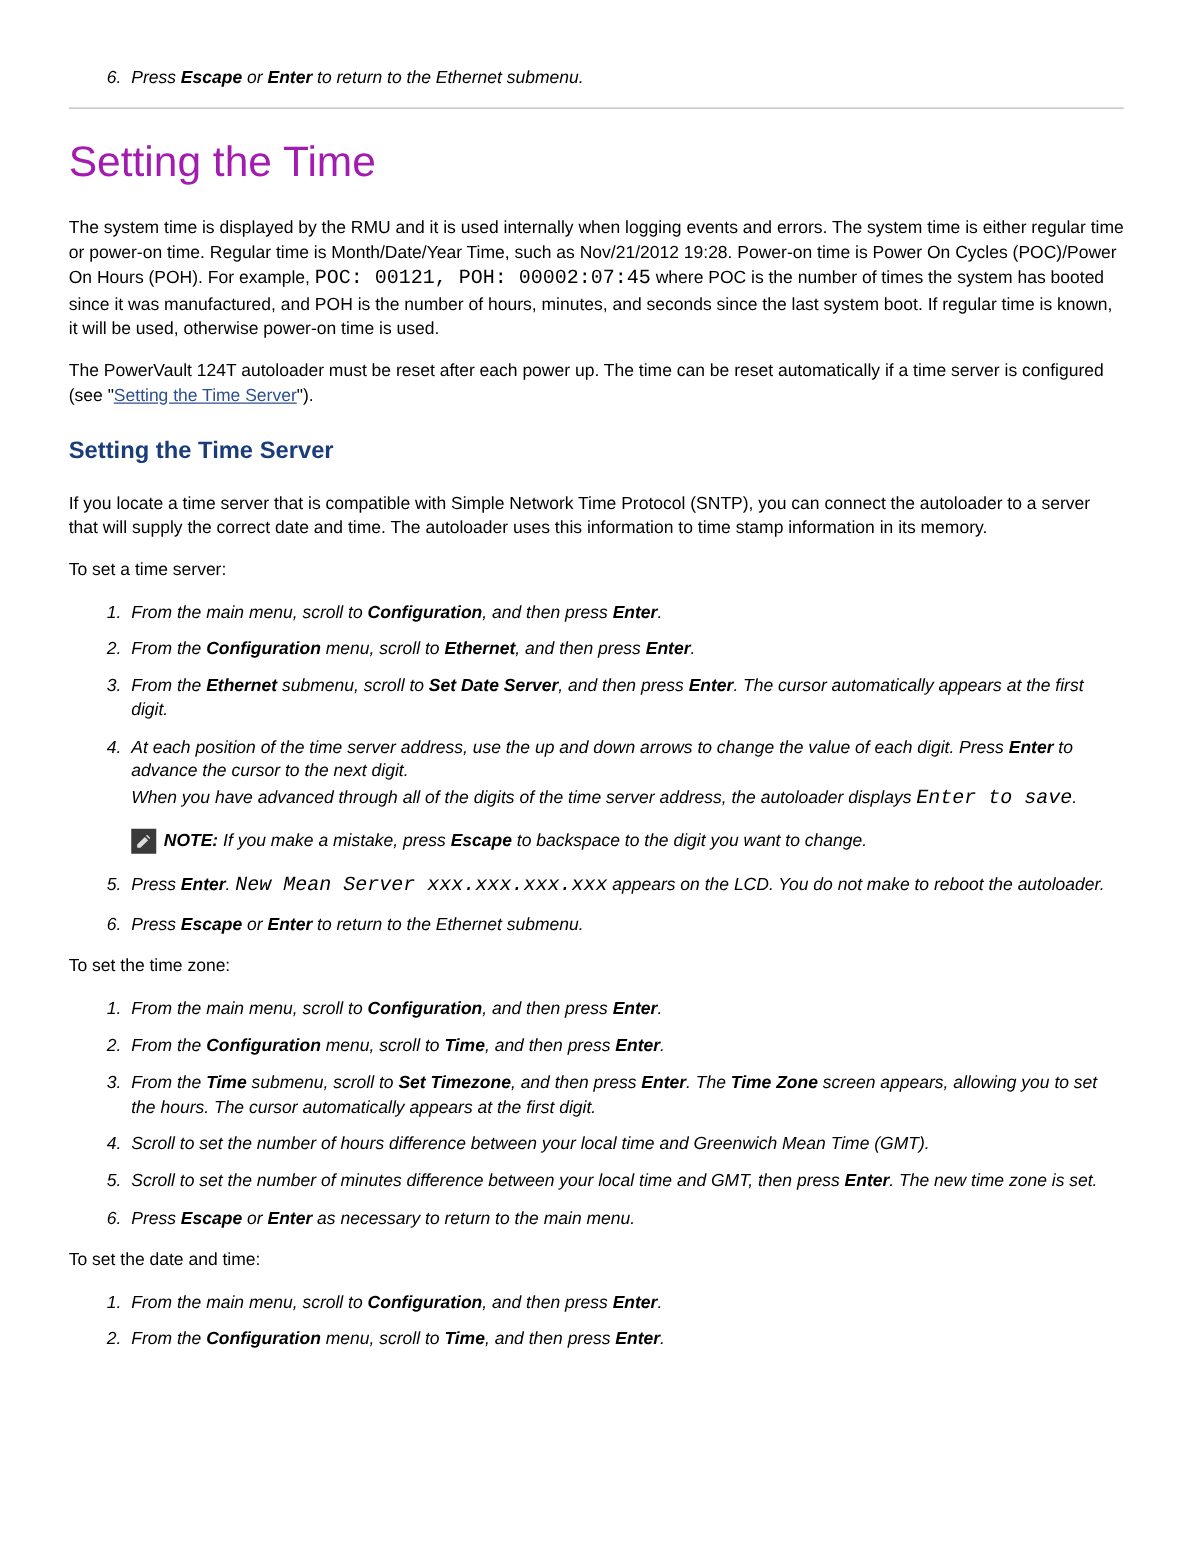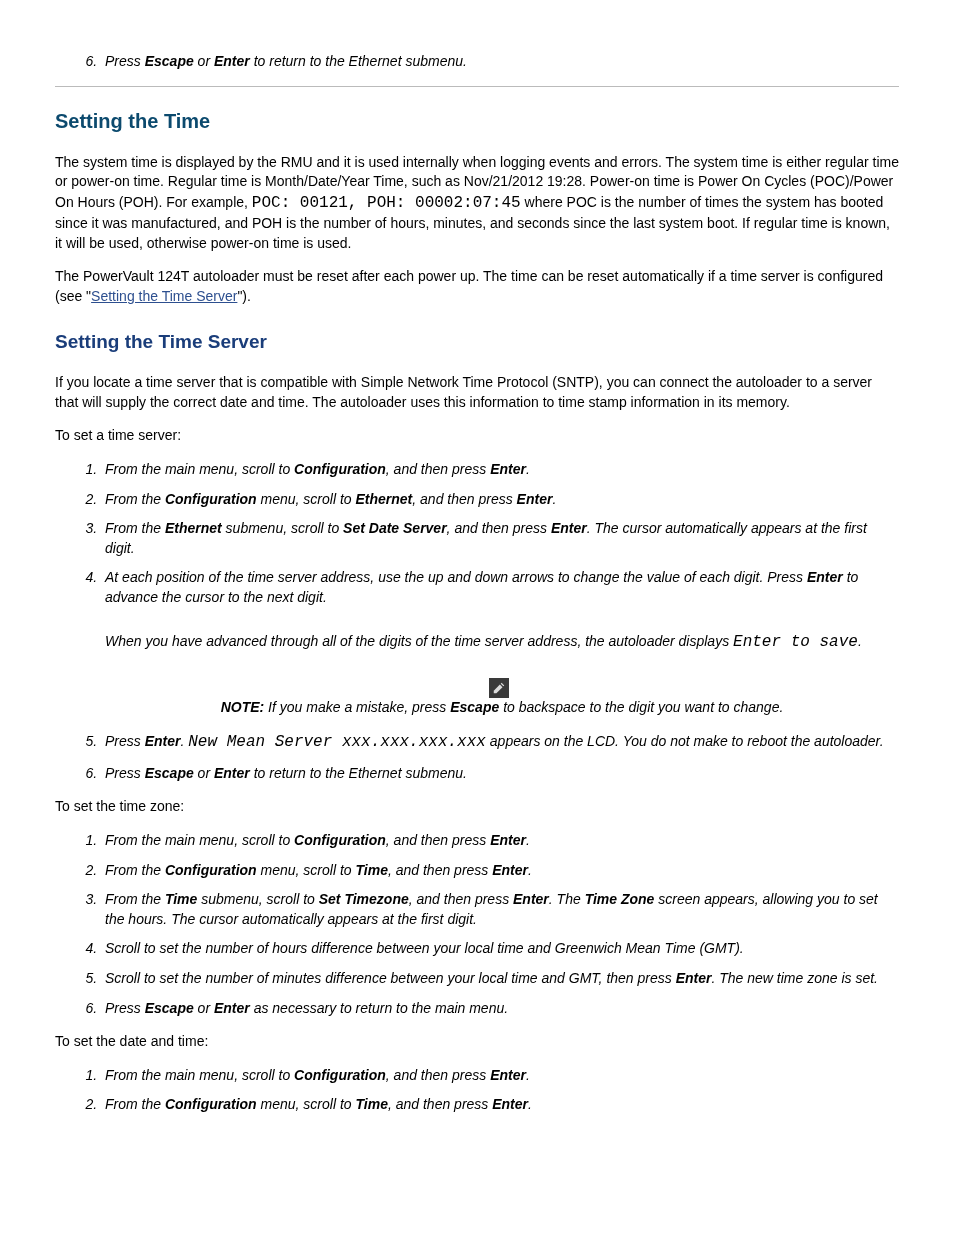--- a/index.html
+++ b/index.html
@@ -5,23 +5,23 @@
   body {
     font-family: Verdana, Arial, sans-serif;
     font-size: 14px;
     color: #000;
     margin: 0;
     padding: 40px 55px;
     line-height: 1.4;
     background: #fff;
   }
   h1 {
-    color: #0c4a6e;
-    font-size: 20px;
-    font-weight: bold;
+    color: #a21caf;
+    font-size: 34px;
+    font-weight: normal;
     margin: 20px 0 18px 0;
   }
   h2 {
     color: #1a3d7a;
     font-size: 19px;
     font-weight: bold;
     margin: 22px 0 18px 0;
   }
   p {
     margin: 14px 0;
@@ -43,41 +43,40 @@
   .code {
     font-family: "Courier New", monospace;
     font-size: 16px;
   }
   a {
     color: #2d4f8f;
     text-decoration: underline;
   }
   .note-row {
     display: flex;
-    align-items: center;
+    align-items: flex-start;
     margin: 14px 0;
-    flex-direction: column;
   }
   .note-icon {
     width: 20px;
     height: 20px;
     background: #3a3a3a;
     display: inline-flex;
     align-items: center;
     justify-content: center;
     margin-right: 6px;
     flex: 0 0 auto;
     position: relative;
   }
   .note-icon svg {
     width: 14px;
     height: 14px;
   }
   .li-sub {
-    margin: 24px 0;
+    margin: 0 0;
   }
   b { font-weight: bold; }
 </style>
 </head>
 <body>
 
 <ol start="6">
   <li>
     <span>Press </span><b>Escape</b><span> or </span><b>Enter</b><span> to return to the Ethernet submenu.</span>
   </li>

